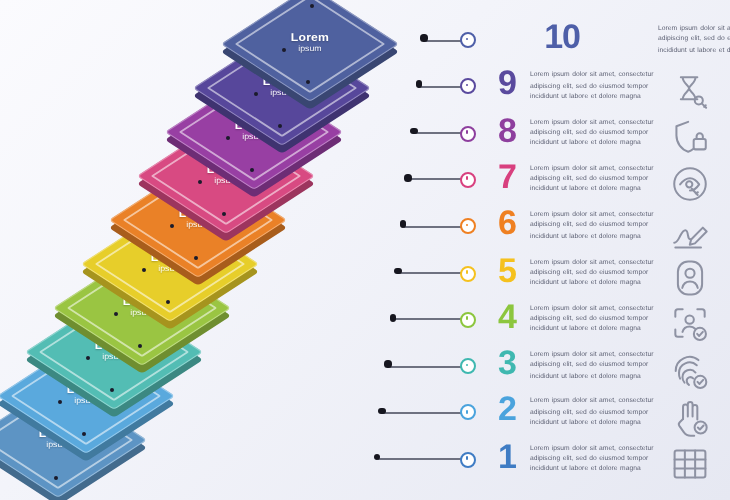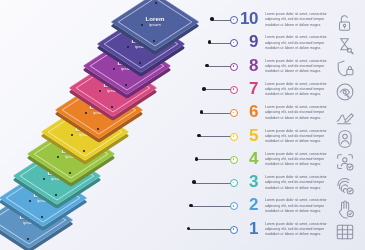--- a/index.html
+++ b/index.html
@@ -254,21 +254,21 @@
           <div class="iso-label">
             <span class="l1">Lorem</span>
             <span class="l2">ipsum</span>
           </div>
         </div>
       </div>
       <div class="card-node" style="left: 28.7px; top: 199.7px; z-index: 30;"></div>
       <div class="card-node" style="left: 26.7px; top: 237.7px; z-index: 30;"></div>
     </div>
   <div id="rows">
-      <div class="row" style="top: 11px;">
+      <div class="row" style="top: 11px; gap: 32px;">
         <div class="connector" style="color: rgb(78, 95, 168);">
           <div class="conn-line" style="right: 4px; width: 22px;"></div>
           <div class="conn-dot-start" style="right: 24.2px;"></div>
           <div class="conn-ring"></div>
         </div>
         <div class="num" style="color: rgb(78, 95, 168);">10</div>
         <div class="copy">
           <p>Lorem ipsum dolor sit amet, consectetur adipiscing elit, sed do eiusmod tempor incididunt ut labore et dolore magna</p>
         </div>
         <div class="icon-cell">

